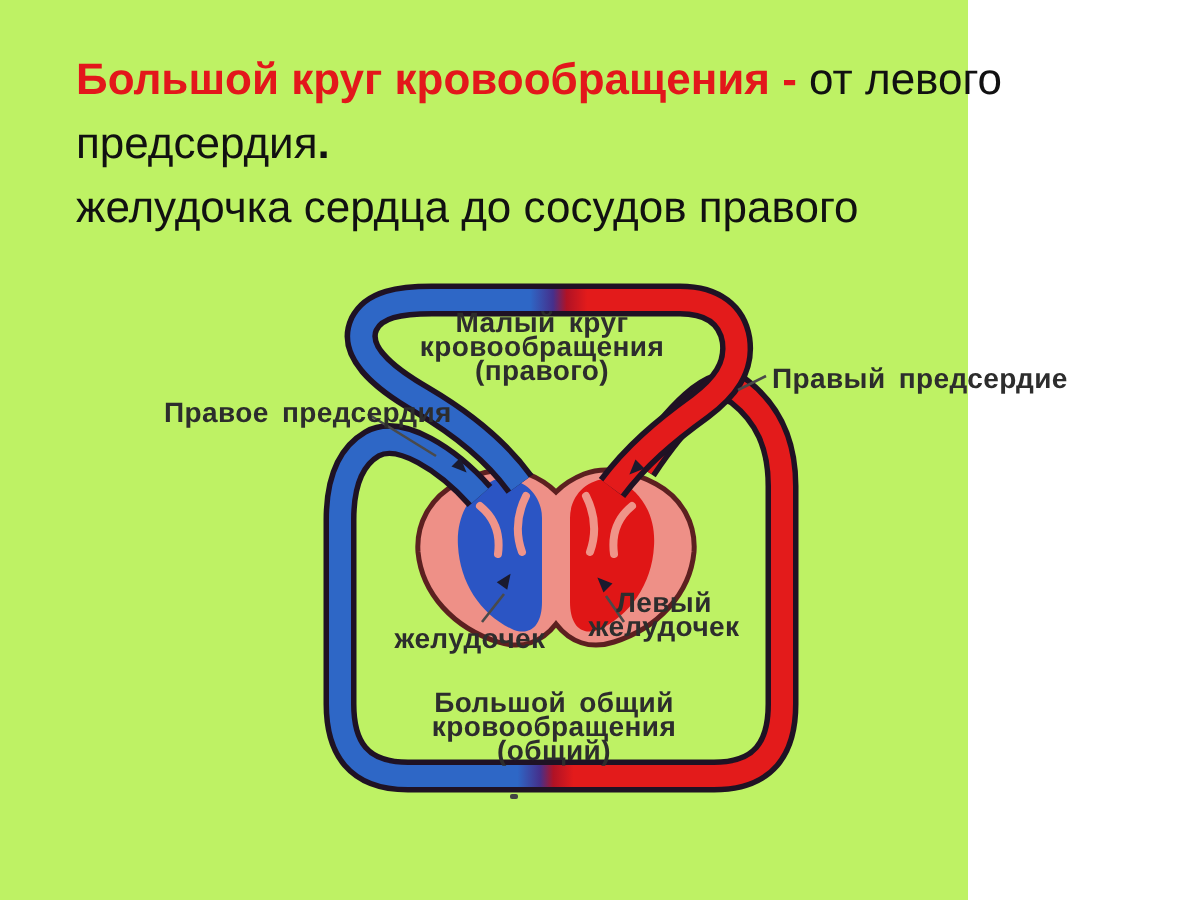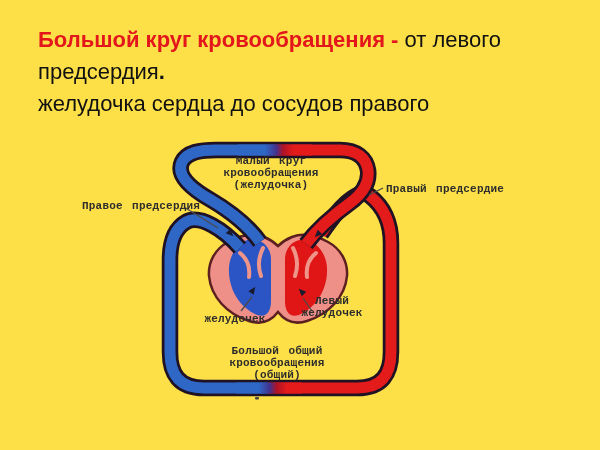--- a/index.html
+++ b/index.html
@@ -1,33 +1,33 @@
 <!DOCTYPE html>
 <html><head>
 <meta charset="utf-8">
 <style>
   html,body{margin:0;padding:0;}
   body{
     width:600px;height:450px;background:#ffffff;overflow:hidden;
     font-family:"Liberation Sans", sans-serif;
   }
-  .slide{position:relative;width:600px;height:450px;background:#fde047;}
+  .slide{position:relative;width:484px;height:450px;background:#bef264;}
 
   
   .title{
     position:absolute;left:38px;top:24px;width:540px;
     font-size:22px;line-height:32px;color:#111;font-weight:400;
   }
   .title .red{color:#e3171b;font-weight:700;}
   .title .bold{font-weight:700;}
 
   
   .dlabel{
-    position:absolute;font-size:11px;font-weight:700;color:#2d2d2d;
-    letter-spacing:.2px;word-spacing:2.5px;line-height:12px;white-space:nowrap;font-family:Liberation Mono, monospace;
+    position:absolute;font-size:14px;font-weight:700;color:#2d2d2d;
+    letter-spacing:.2px;word-spacing:2.5px;line-height:12px;white-space:nowrap;
   }
   .center{text-align:center;}
 
   svg{position:absolute;left:0;top:0;}
 </style>
 </head>
 <body>
 
 <div class="slide">
 
@@ -96,21 +96,21 @@
       <path d="M 0 -3.2 L 7.5 0 L 0 3.2 Z" transform="translate(251,293) rotate(-55)"></path>
       <path d="M 0 -3.2 L 7.5 0 L 0 3.2 Z" transform="translate(304,294) rotate(225)"></path>
     </g>
 
     <rect x="255" y="397" width="4" height="2.5" rx="1" fill="#444"></rect>
   </svg>
 
   <div class="dlabel center" style="left:196px;top:155px;width:150px;">
     <div>Малый круг</div>
     <div>кровообращения</div>
-    <div>(желудочка)</div>
+    <div>(правого)</div>
   </div>
 
   <div class="dlabel" style="left:386px;top:183px;">Правый предсердие</div>
 
   <div class="dlabel" style="left:82px;top:200px;">Правое предсердия</div>
 
   <div class="dlabel center" style="left:185px;top:313px;width:100px;">
     <div>желудочек</div>
   </div>
 

